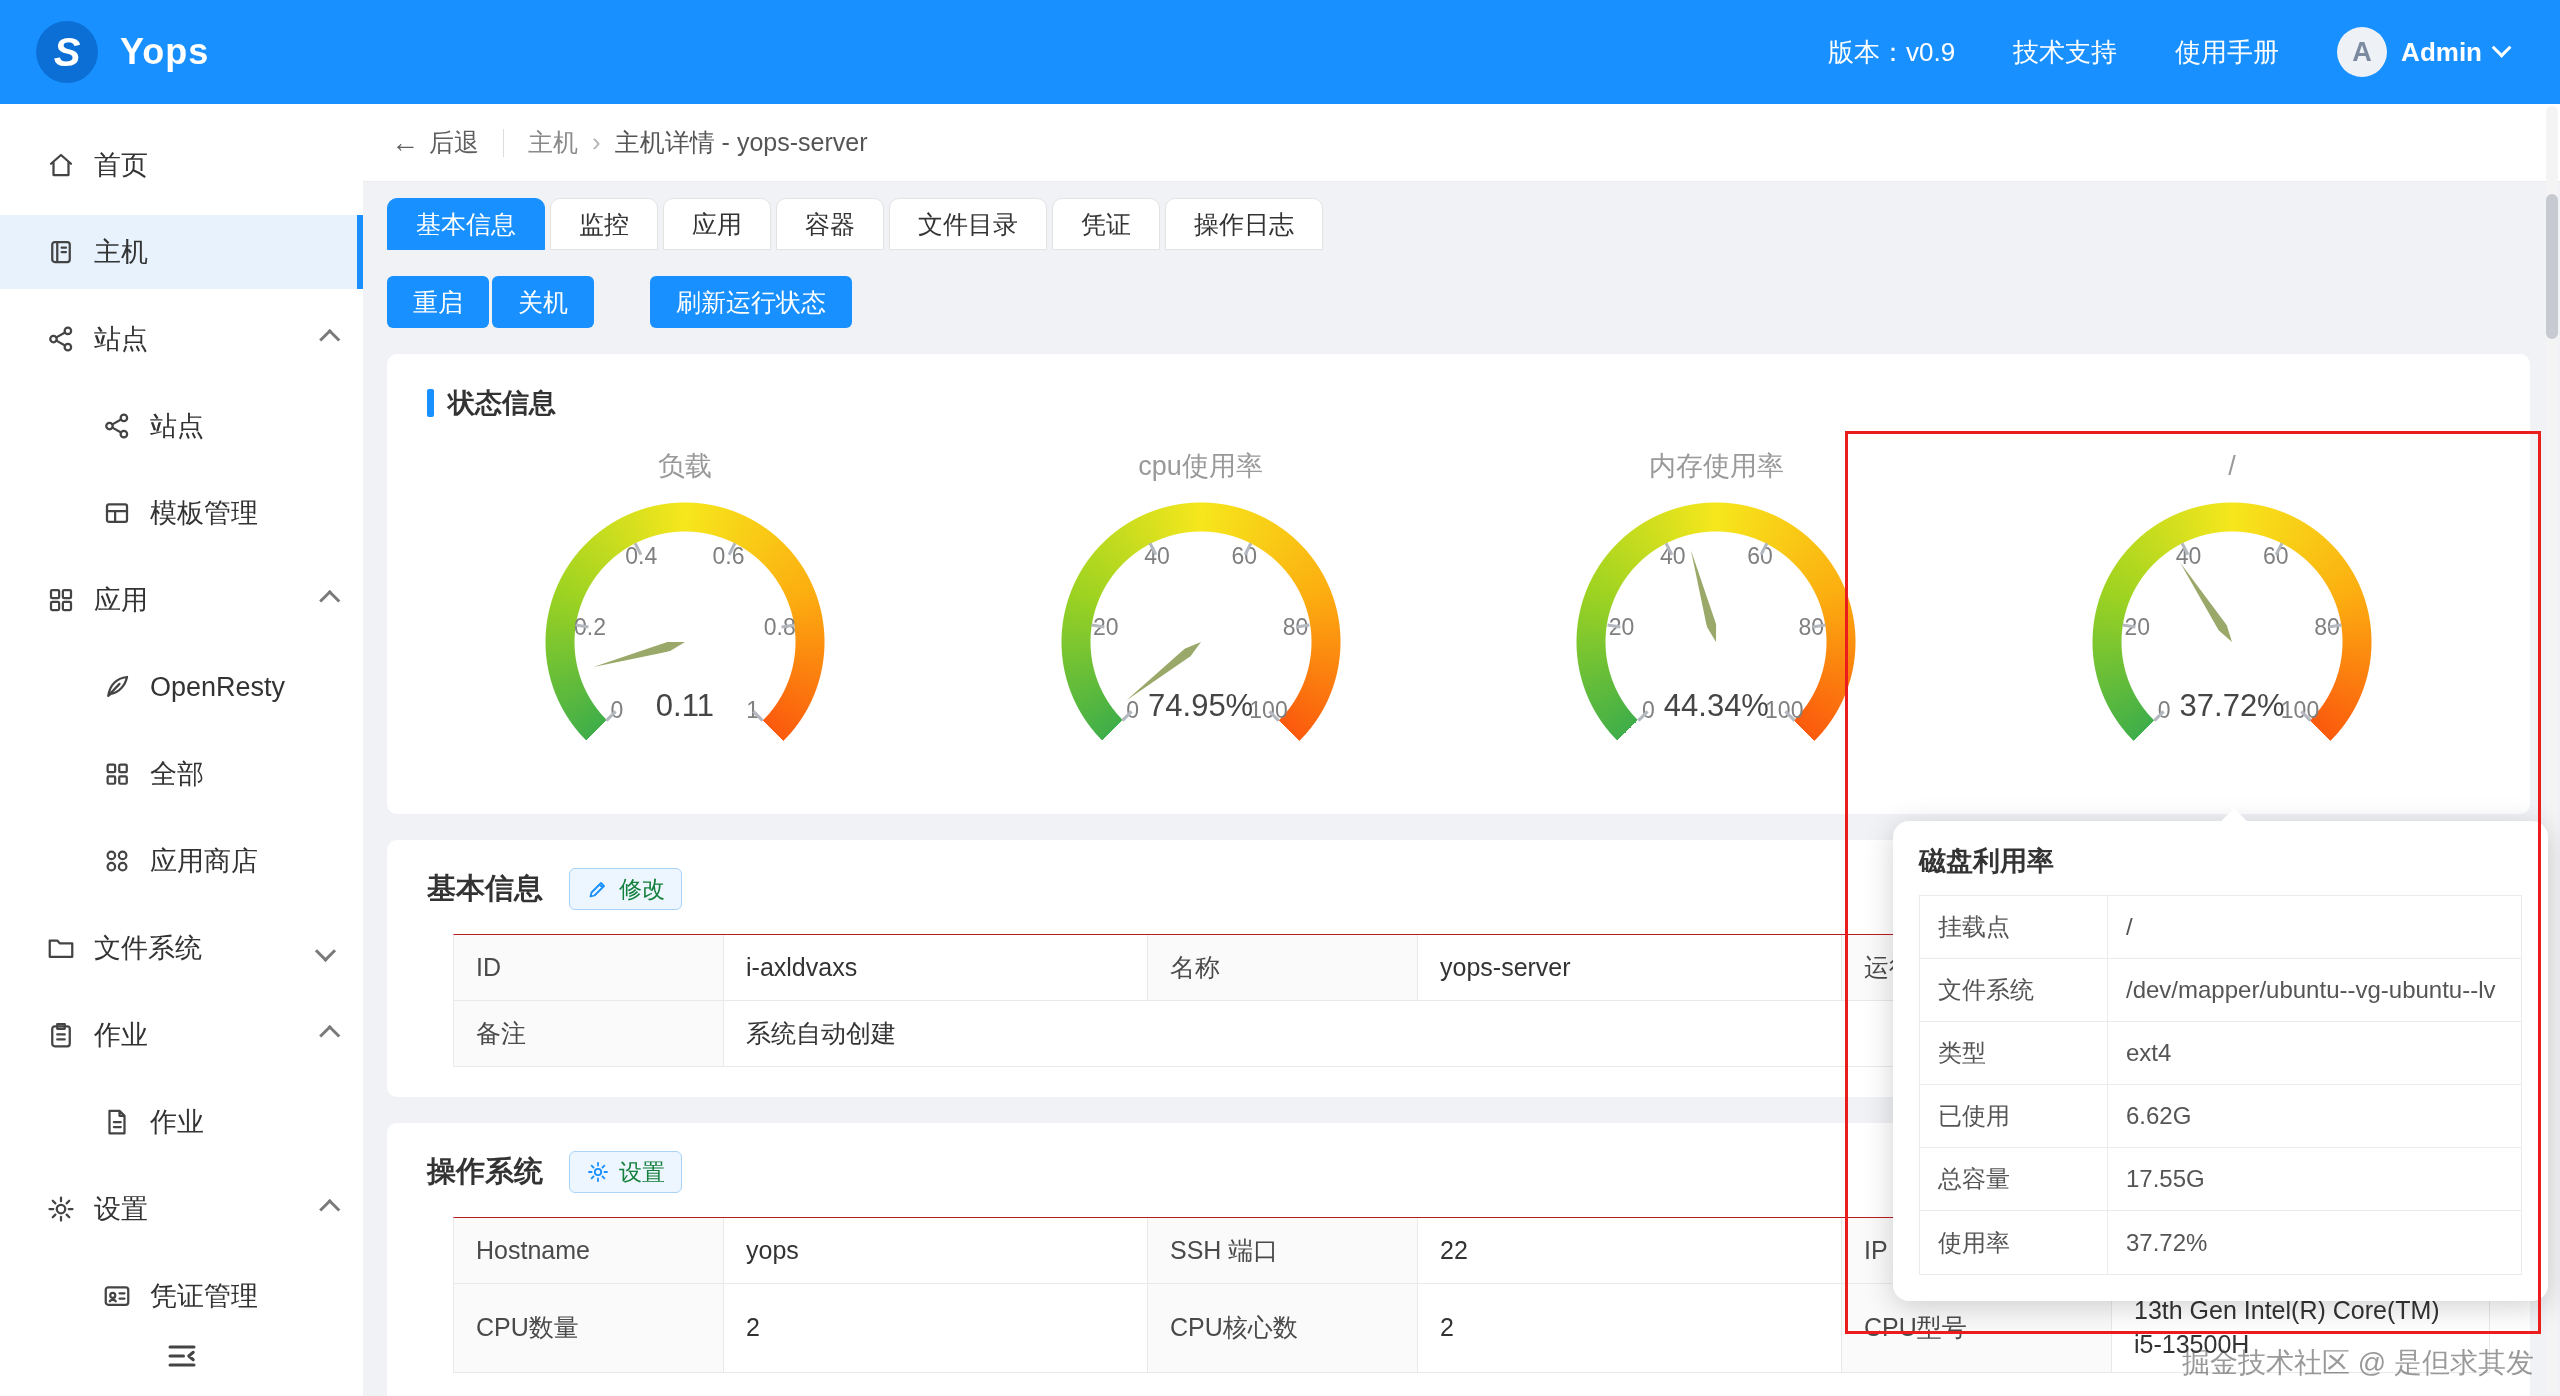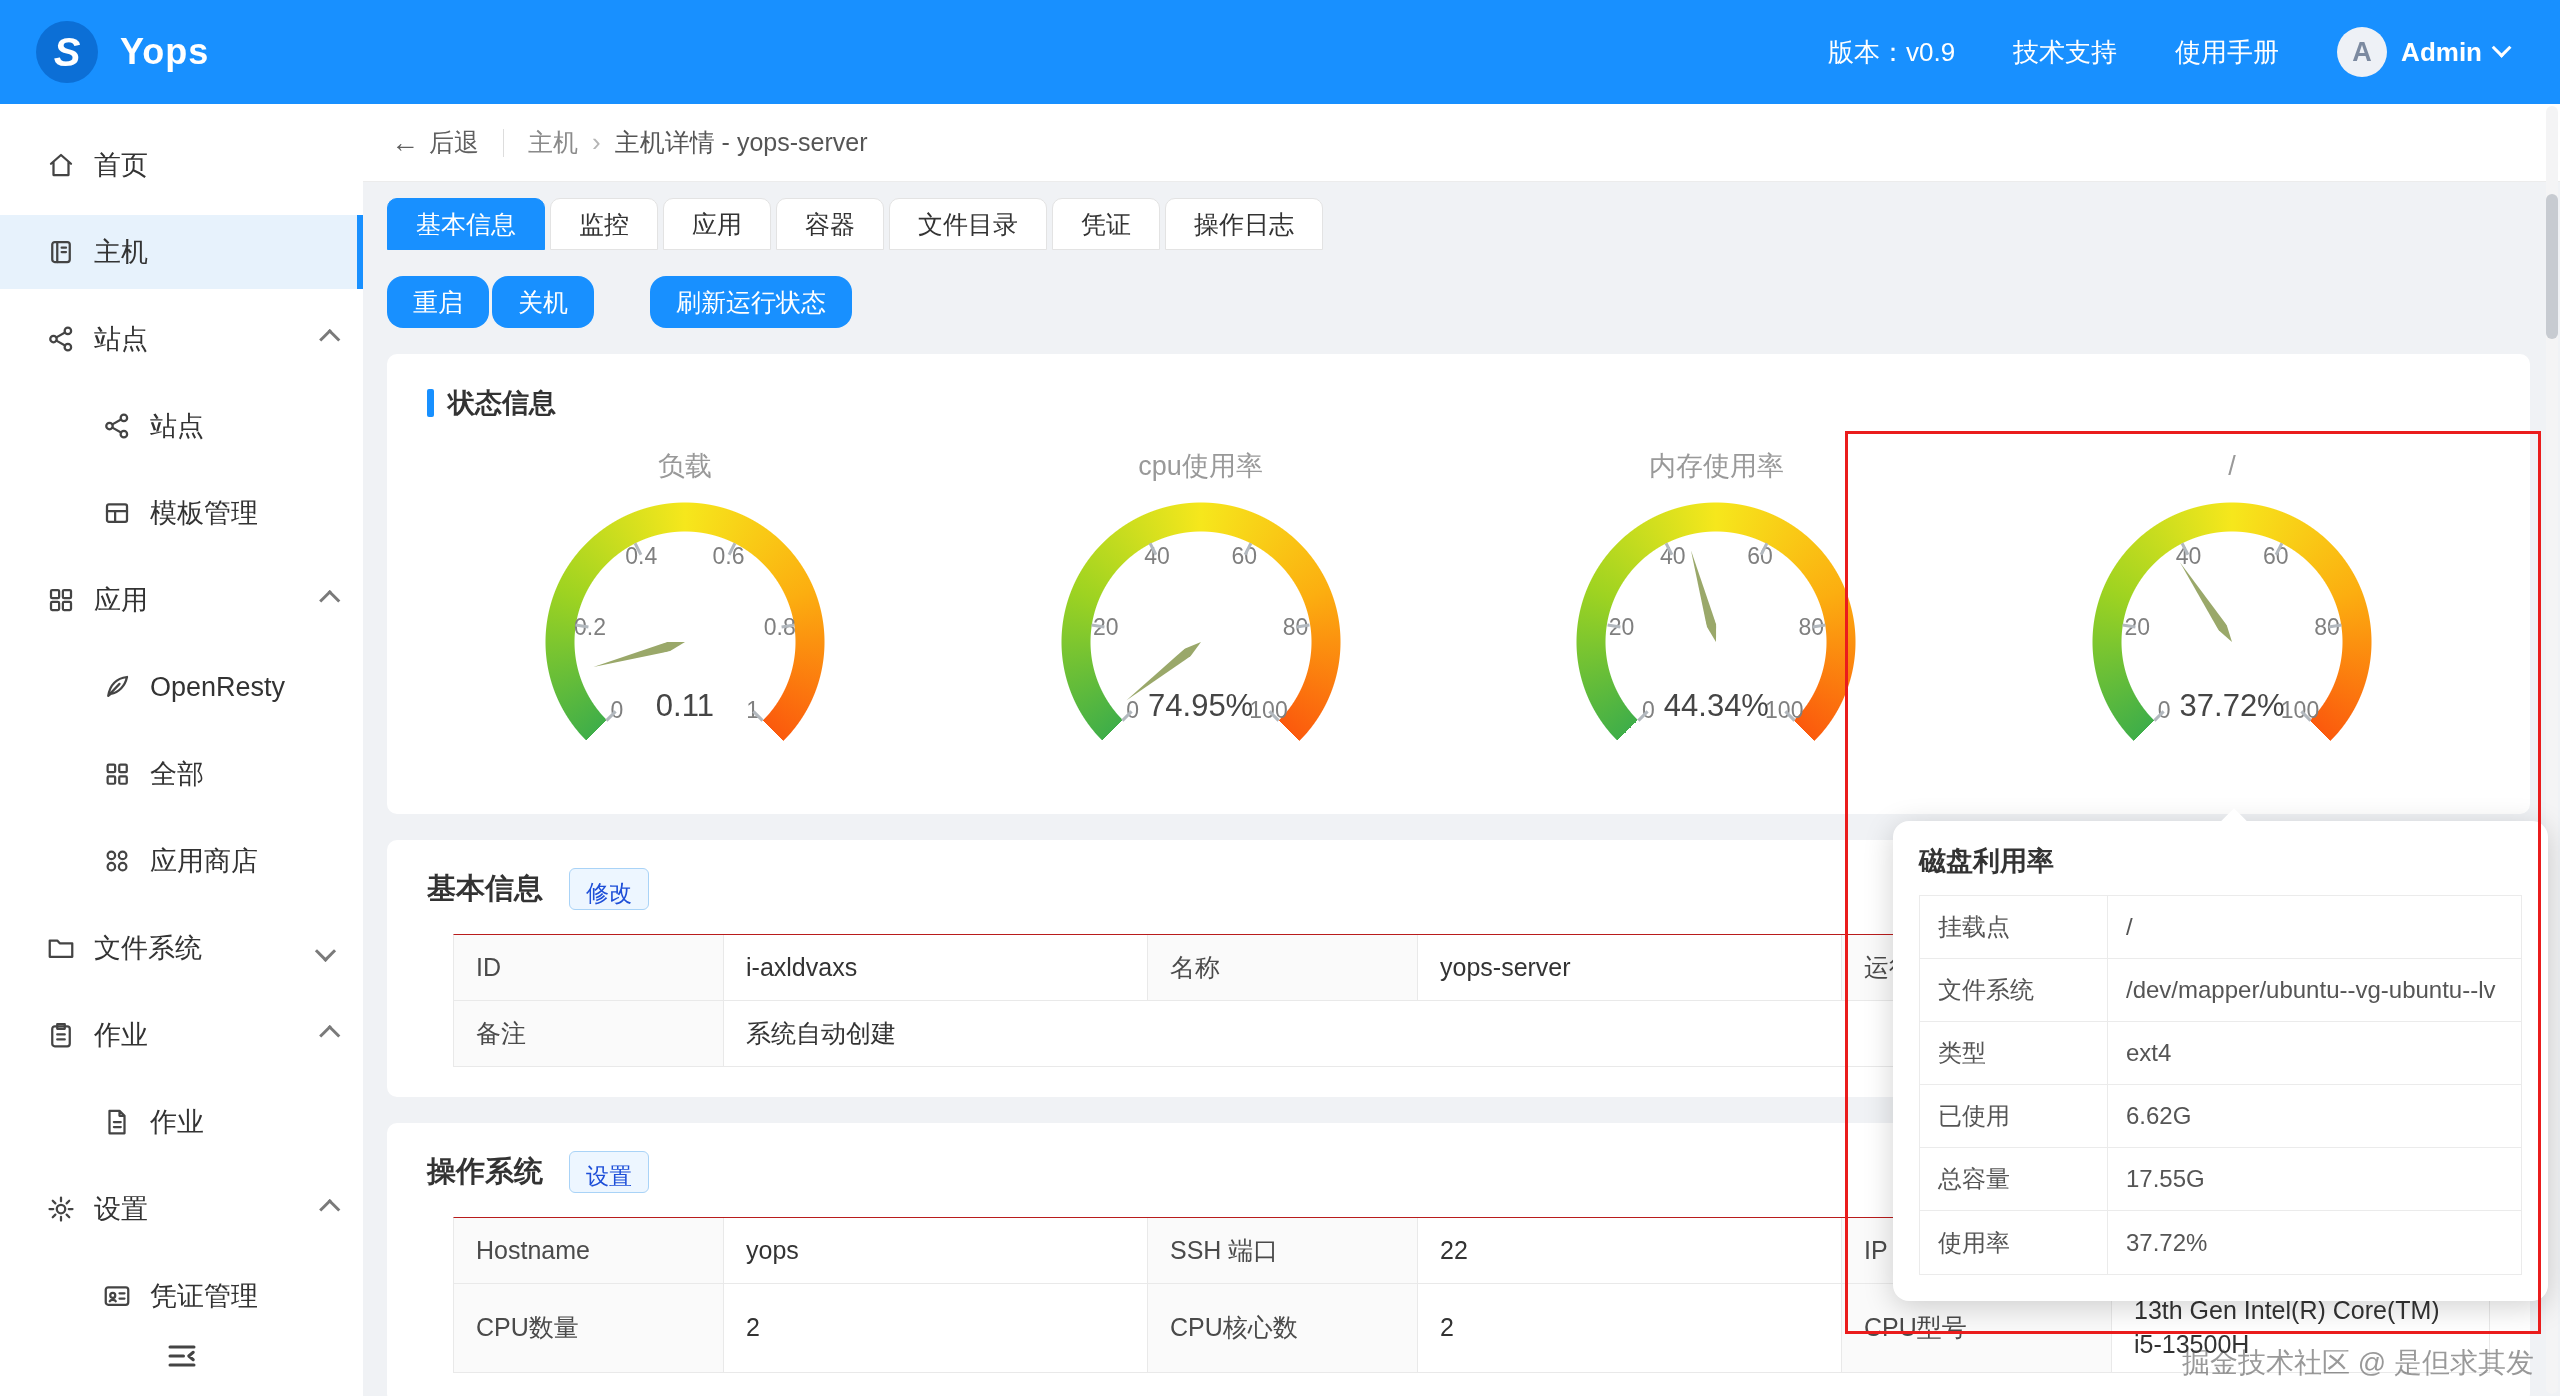--- a/index.html
+++ b/index.html
@@ -42,21 +42,21 @@
   .bc-sep{color:#b5b5b5;margin:0 14px;font-size:26px;}
   .bc-current{color:#555;}
 
   .content{padding:16px 30px 16px 24px;height:calc(100% - 79px);position:relative;}
 
   .tabs{display:flex;gap:5px;}
   .tab{height:52px;padding:0 28px;display:flex;align-items:center;background:#fff;border:1px solid #e3e3e3;border-radius:10px 10px 0 0;font-size:25px;color:#333;cursor:pointer;}
   .tab.active{background:#1890ff;border-color:#1890ff;color:#fff;}
 
   .btn-row{display:flex;margin-top:26px;}
-  .btn{height:52px;padding:0 26px;background:#1890ff;color:#fff;border:none;border-radius:16px;font-size:25px;display:flex;align-items:center;cursor:pointer;font-family:inherit;}
+  .btn{height:52px;padding:0 26px;background:#1890ff;color:#fff;border:none;border-radius:6px;font-size:25px;display:flex;align-items:center;cursor:pointer;font-family:inherit;}
   .btn.restart{margin-right:3px;}
   .btn.refresh{margin-left:56px;}
 
   .card{background:#fff;border-radius:10px;margin-top:26px;}
   .status-card{padding:32px 40px 22px;}
   .card-title-bar{display:flex;align-items:center;height:34px;}
   .blue-bar{width:7px;height:28px;background:#1890ff;border-radius:2px;margin-right:14px;}
   .card-title{font-size:27px;font-weight:700;color:#333;}
 
   
@@ -70,21 +70,21 @@
   .glayer{position:absolute;inset:0;}
   .tick-label{position:absolute;font-size:23px;color:#7f7f7f;transform:translate(-50%,-50%);white-space:nowrap;}
   .tick-mark{position:absolute;width:3px;height:13px;background:#b2b8be;}
   .needle{position:absolute;left:164px;top:55px;width:12px;height:95px;transform-origin:50% 100%;clip-path:polygon(50% 0%,90% 82%,50% 100%,10% 82%);background:#9aa86a;}
   .gauge-value{position:absolute;left:0;right:0;top:196px;text-align:center;font-size:31px;color:#454545;}
 
   
   .section-card{padding:28px 40px 30px;}
   .section-title-row{display:flex;align-items:center;gap:26px;height:42px;}
   .section-title{font-size:29px;font-weight:700;color:#333;}
-  .mini-btn{height:42px;padding:0 16px;display:flex;align-items:center;gap:9px;background:#edf6ff;border:1px solid #a9d3f7;border-radius:6px;color:#1d4ed8;font-size:23px;cursor:pointer;font-family:inherit;flex-direction:column;}
+  .mini-btn{height:42px;padding:0 16px;display:flex;align-items:center;gap:9px;background:#edf6ff;border:1px solid #a9d3f7;border-radius:6px;color:#15803d;font-size:23px;cursor:pointer;font-family:inherit;}
   .mini-btn svg{width:24px;height:24px;stroke:#1890ff;fill:none;stroke-width:1.8;stroke-linecap:round;stroke-linejoin:round;}
   .info-table{margin-top:24px;display:grid;grid-template-columns:270px 424px 270px 424px 270px 1fr;border-top:1px solid #b91c1c;border-left:1px solid #e9e9e9;margin-left:26px;}
   .cell{min-height:66px;display:flex;align-items:center;padding:10px 22px;font-size:25px;color:#333;background:#fff;border-right:1px solid #e9e9e9;border-bottom:1px solid #e9e9e9;line-height:1.35;}
   .cell.lab{background:#fafafa;color:#4a4a4a;}
   .cell.span5{grid-column:span 5;}
 
   
   .disk-tooltip{position:absolute;left:1893px;top:821px;width:655px;background:#fff;border-radius:16px;box-shadow:0 6px 30px rgba(0,0,0,0.18);z-index:120;padding:22px 26px 26px;}
   .tt-arrow{position:absolute;top:-9px;left:332px;width:18px;height:18px;background:#fff;transform:rotate(45deg);}
   .tt-title{font-size:27px;font-weight:700;color:#333;margin-bottom:16px;}

